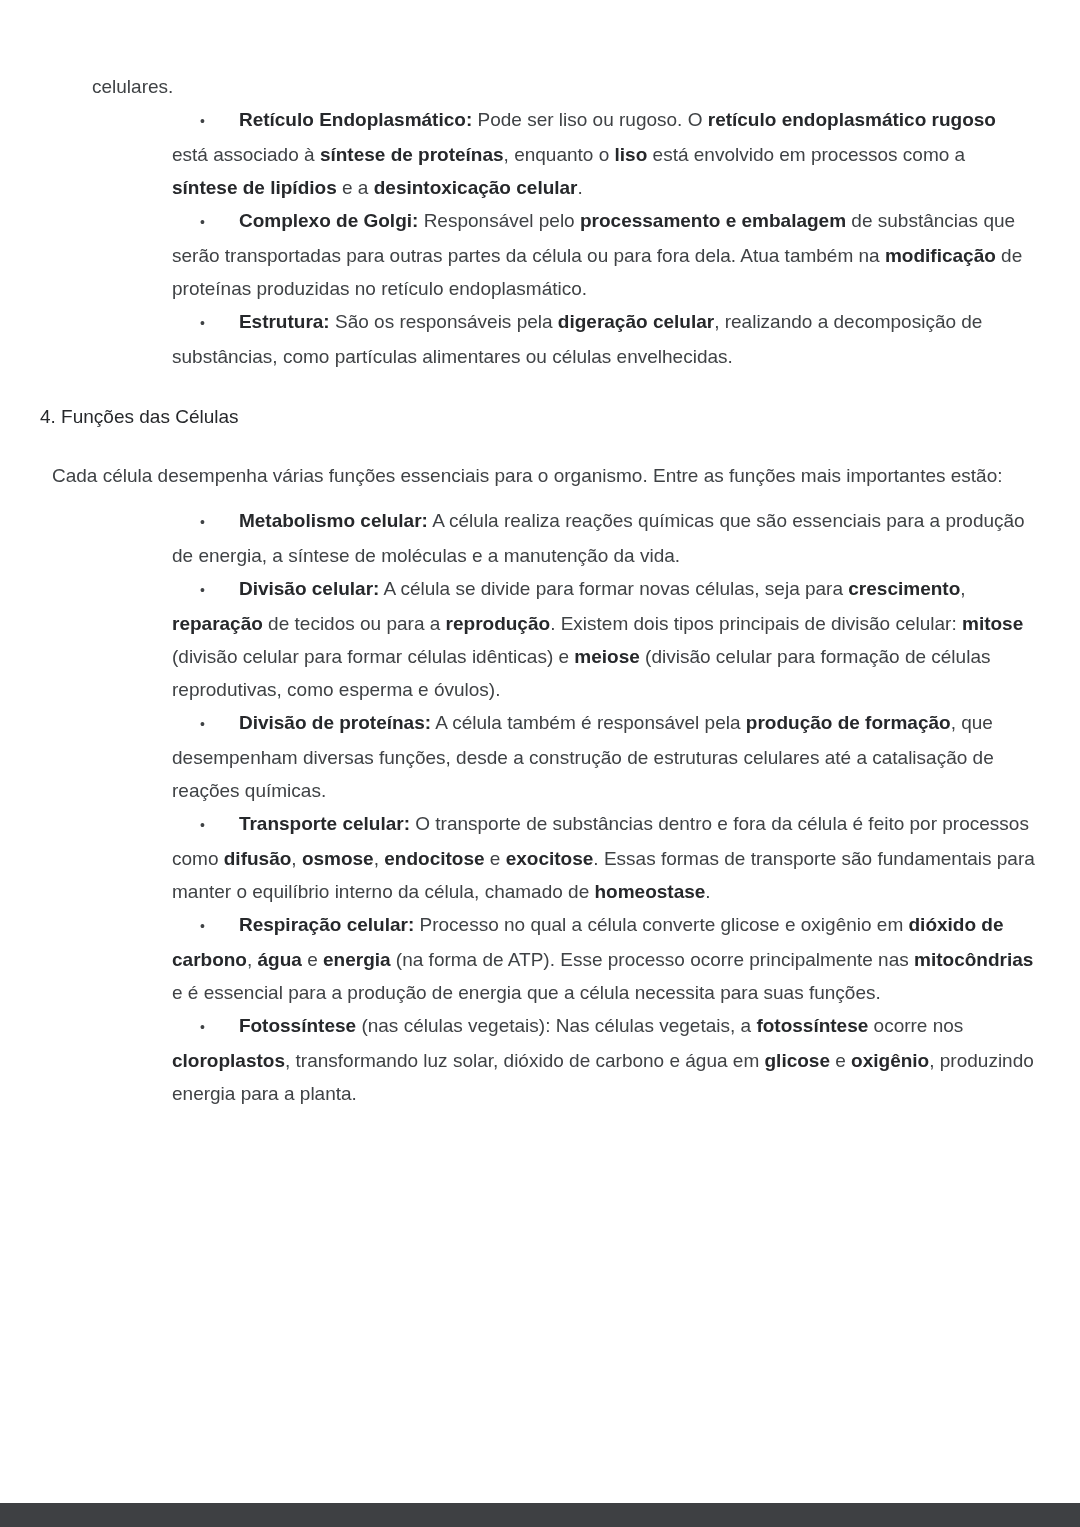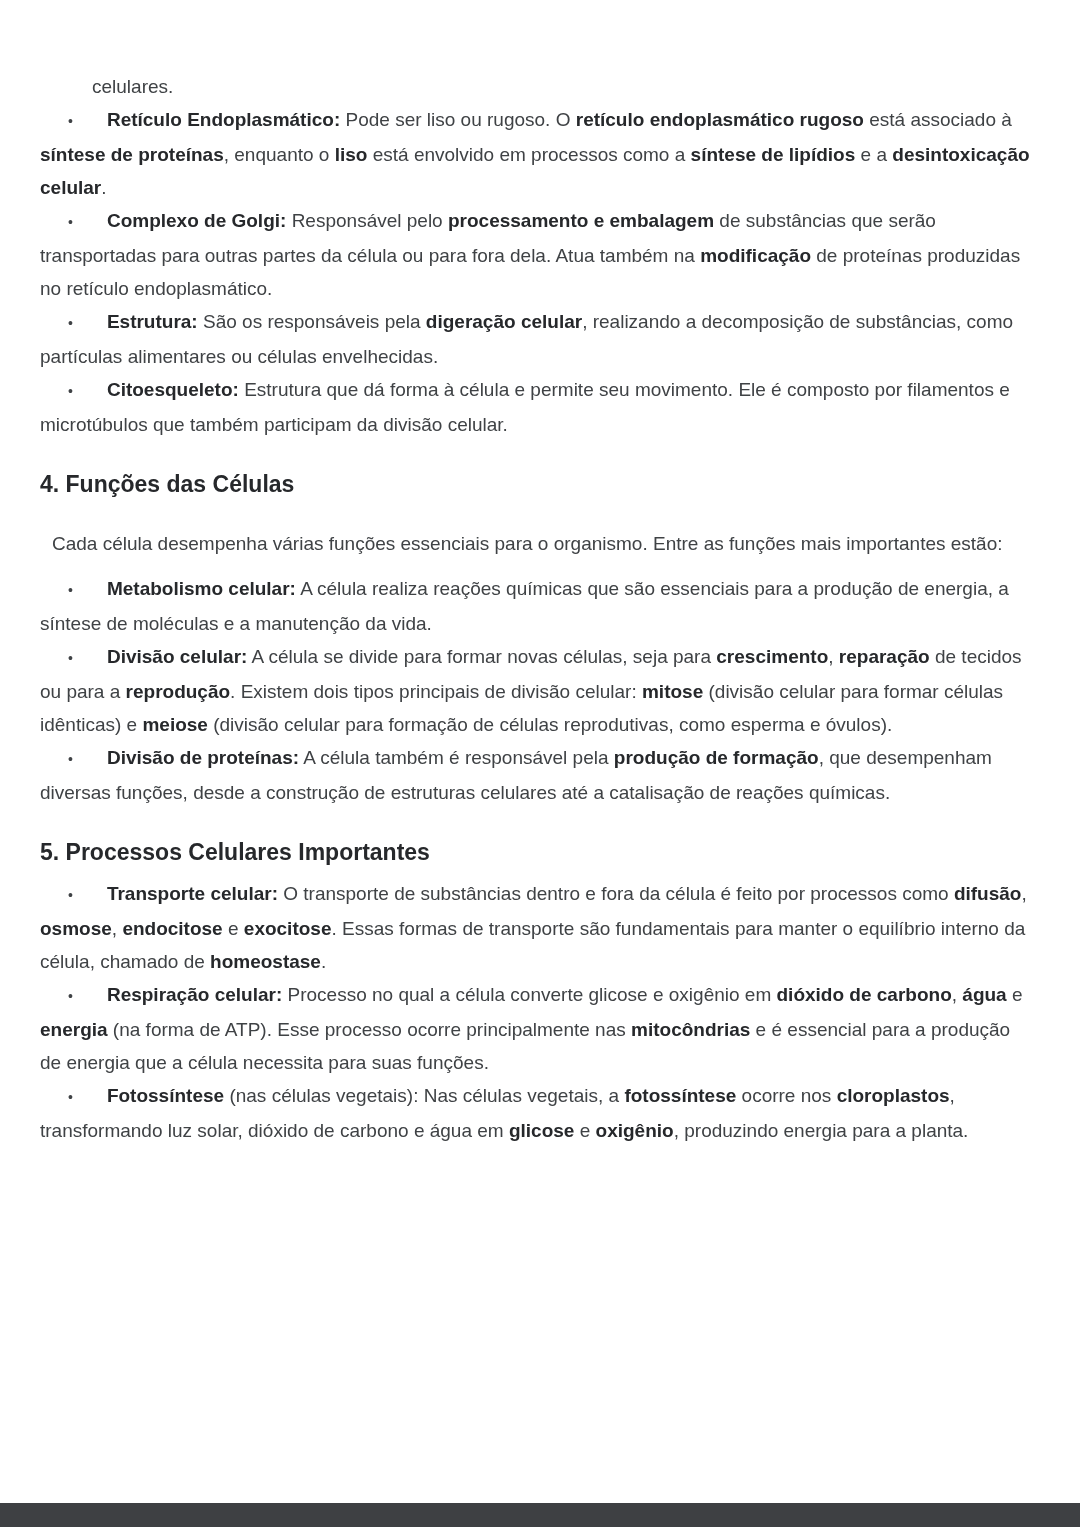--- a/index.html
+++ b/index.html
@@ -21,34 +21,35 @@
   }
   .page {
     padding: 70px 45px 0 40px;
     font-size: 19px;
     line-height: 33px;
   }
   p, h2 { margin: 0; }
   b { font-weight: 700; color: var(--bold, #26282b); }
   .cont { margin-left: 52px; }
   .bullet {
+    margin-left: 132px;
     text-indent: 28px;
   }
   .marker {
     font-size: 14px;
     color: var(--text, #3f4245);
   }
   .gap {
     display: inline-block;
     width: 34px;
   }
   .heading {
-    font-size: 23px;
+    font-size: 19px;
     line-height: 33px;
-    font-weight: 700;
+    font-weight: 400;
     color: var(--bold, #26282b);
     margin: 27px 0 26px 0;
   }
   .heading.tight { margin-bottom: 8px; }
   .para { margin: 12px; }
   .footer-bar {
     position: absolute;
     left: 0;
     right: 0;
     bottom: 0;
@@ -62,33 +63,31 @@
 <div class="page">
 
   <p class="cont"><span class="rich"><span>celulares.</span></span></p>
 
   <p class="bullet"><span class="marker">•</span><span class="gap"></span><span class="rich"><b>Retículo Endoplasmático:</b><span> Pode ser liso ou rugoso. O </span><b>retículo endoplasmático rugoso</b><span> está associado à </span><b>síntese de proteínas</b><span>, enquanto o </span><b>liso</b><span> está envolvido em processos como a </span><b>síntese de lipídios</b><span> e a </span><b>desintoxicação celular</b><span>.</span></span></p>
 
   <p class="bullet"><span class="marker">•</span><span class="gap"></span><span class="rich"><b>Complexo de Golgi:</b><span> Responsável pelo </span><b>processamento e embalagem</b><span> de substâncias que serão transportadas para outras partes da célula ou para fora dela. Atua também na </span><b>modificação</b><span> de proteínas produzidas no retículo endoplasmático.</span></span></p>
 
   <p class="bullet"><span class="marker">•</span><span class="gap"></span><span class="rich"><b>Estrutura:</b><span> São os responsáveis pela </span><b>digeração celular</b><span>, realizando a decomposição de substâncias, como partículas alimentares ou células envelhecidas.</span></span></p>
 
-  <p class="bullet"><span class="marker">•</span><span class="gap"></span><span class="rich"><b>Citoesqueleto:</b><span> Estrutura que dá forma à célula e permite seu movimento. Ele é composto por filamentos e microtúbulos que também participam da divisão celular.</span></span></p>
 
   <h2 class="heading">4. Funções das Células</h2>
 
   <p class="para">Cada célula desempenha várias funções essenciais para o organismo. Entre as funções mais importantes estão:</p>
 
   <p class="bullet"><span class="marker">•</span><span class="gap"></span><span class="rich"><b>Metabolismo celular:</b><span> A célula realiza reações químicas que são essenciais para a produção de energia, a síntese de moléculas e a manutenção da vida.</span></span></p>
 
   <p class="bullet"><span class="marker">•</span><span class="gap"></span><span class="rich"><b>Divisão celular:</b><span> A célula se divide para formar novas células, seja para </span><b>crescimento</b><span>, </span><b>reparação</b><span> de tecidos ou para a </span><b>reprodução</b><span>. Existem dois tipos principais de divisão celular: </span><b>mitose</b><span> (divisão celular para formar células idênticas) e </span><b>meiose</b><span> (divisão celular para formação de células reprodutivas, como esperma e óvulos).</span></span></p>
 
   <p class="bullet"><span class="marker">•</span><span class="gap"></span><span class="rich"><b>Divisão de proteínas:</b><span> A célula também é responsável pela </span><b>produção de formação</b><span>, que desempenham diversas funções, desde a construção de estruturas celulares até a catalisação de reações químicas.</span></span></p>
 
-  <h2 class="heading tight">5. Processos Celulares Importantes</h2>
 
   <p class="bullet"><span class="marker">•</span><span class="gap"></span><span class="rich"><b>Transporte celular:</b><span> O transporte de substâncias dentro e fora da célula é feito por processos como </span><b>difusão</b><span>, </span><b>osmose</b><span>, </span><b>endocitose</b><span> e </span><b>exocitose</b><span>. Essas formas de transporte são fundamentais para manter o equilíbrio interno da célula, chamado de </span><b>homeostase</b><span>.</span></span></p>
 
   <p class="bullet"><span class="marker">•</span><span class="gap"></span><span class="rich"><b>Respiração celular:</b><span> Processo no qual a célula converte glicose e oxigênio em </span><b>dióxido de carbono</b><span>, </span><b>água</b><span> e </span><b>energia</b><span> (na forma de ATP). Esse processo ocorre principalmente nas </span><b>mitocôndrias</b><span> e é essencial para a produção de energia que a célula necessita para suas funções.</span></span></p>
 
   <p class="bullet"><span class="marker">•</span><span class="gap"></span><span class="rich"><b>Fotossíntese</b><span> (nas células vegetais): Nas células vegetais, a </span><b>fotossíntese</b><span> ocorre nos </span><b>cloroplastos</b><span>, transformando luz solar, dióxido de carbono e água em </span><b>glicose</b><span> e </span><b>oxigênio</b><span>, produzindo energia para a planta.</span></span></p>
 
 </div>
 
 <div class="footer-bar"></div>

